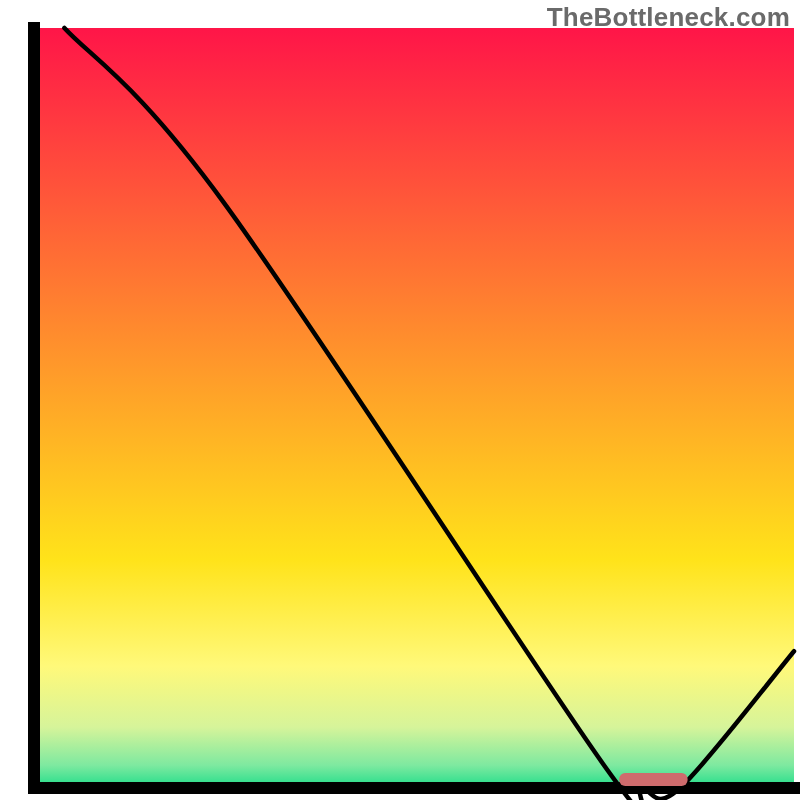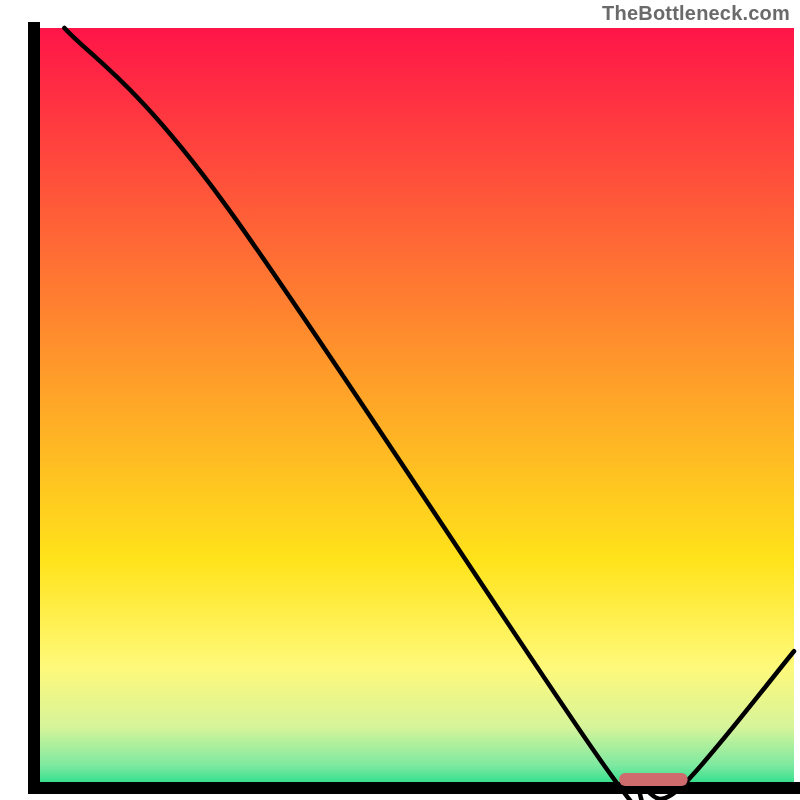--- a/index.html
+++ b/index.html
@@ -13,21 +13,21 @@
   }
   .wrap {
     position: relative;
     width: 800px;
     height: 800px;
   }
   .attribution {
     position: absolute;
     top: 2px;
     right: 10px;
-    font-size: 20px;
+    font-size: 26px;
     font-weight: 600;
     color: #6a6a6a;
     letter-spacing: 0.2px;
   }
   svg.chart {
     position: absolute;
     top: 0;
     left: 0;
   }
 </style>

